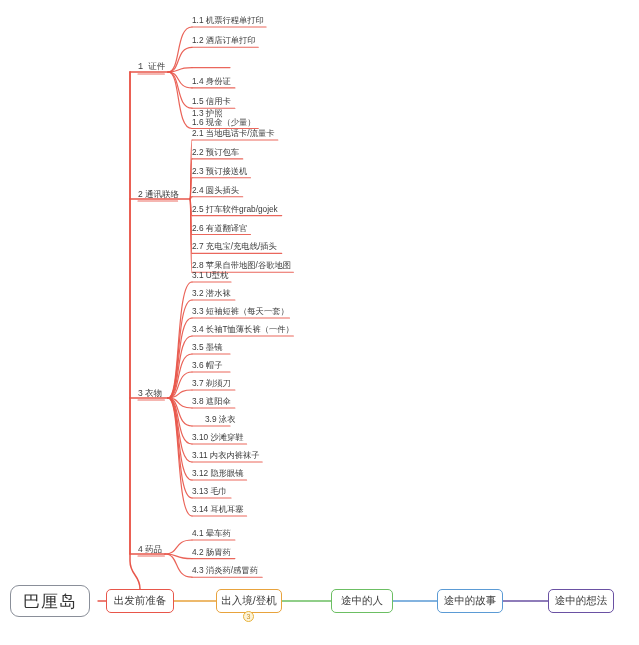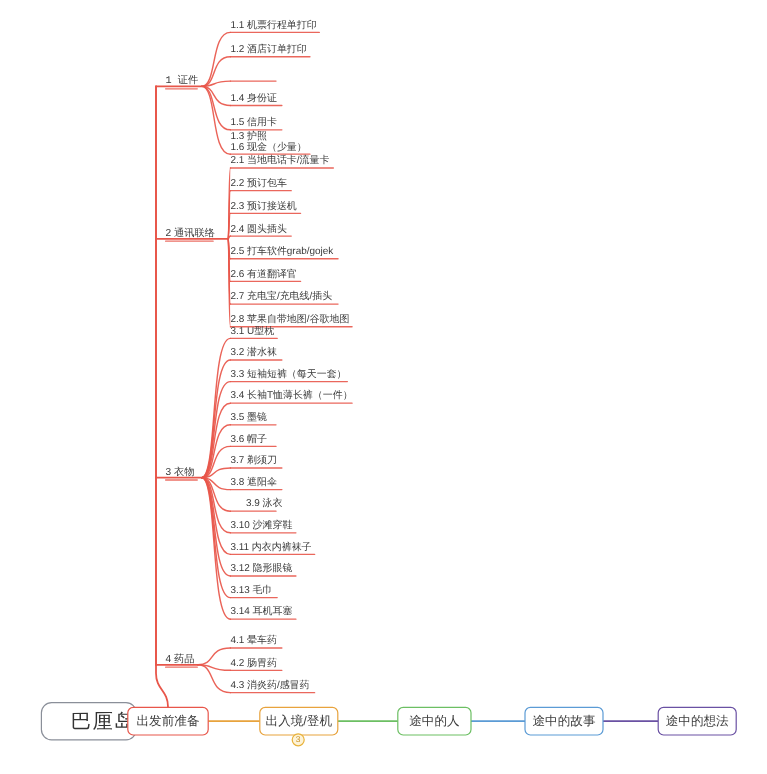--- a/index.html
+++ b/index.html
@@ -168,21 +168,21 @@
       <path d="M138,556 L164.4,556" fill="none" stroke="#e8564a" stroke-width="1.1" stroke-linecap="round" opacity="0.85"></path>
       <path d="M130,554 L165,554" fill="none" stroke="#e8564a" stroke-width="1.4" stroke-linecap="round"></path>
       <path d="M192,540 L234.9,540" fill="none" stroke="#e8564a" stroke-width="1.1" stroke-linecap="round" opacity="0.9"></path>
       <path d="M165,554 C179.85,554 173.1,540 192,540" fill="none" stroke="#e8564a" stroke-width="1.2" stroke-linecap="round" opacity="0.92"></path>
       <path d="M192,558.6 L234.9,558.6" fill="none" stroke="#e8564a" stroke-width="1.1" stroke-linecap="round" opacity="0.9"></path>
       <path d="M165,554 C179.85,554 173.1,558.6 192,558.6" fill="none" stroke="#e8564a" stroke-width="1.2" stroke-linecap="round" opacity="0.92"></path>
       <path d="M192,577.2 L262.2,577.2" fill="none" stroke="#e8564a" stroke-width="1.1" stroke-linecap="round" opacity="0.9"></path>
       <path d="M165,554 C179.85,554 173.1,577.2 192,577.2" fill="none" stroke="#e8564a" stroke-width="1.2" stroke-linecap="round" opacity="0.92"></path>
     </svg>
 
-  <div class="root-node" style="left: 34px; top: 585px; width: 80px; height: 32px; border-color: rgb(138, 143, 153); justify-content: flex-end;">
+  <div class="root-node" style="left: 10px; top: 585px; width: 80px; height: 32px; border-color: rgb(138, 143, 153);">
     <span>巴厘岛</span>
   </div>
 
   <div class="main-node" style="left: 106px; top: 589px; width: 68px; border-color: rgb(232, 86, 74);">
     <span>出发前准备</span>
   </div>
   <div class="main-node" style="left: 216px; top: 589px; width: 66px; border-color: rgb(232, 163, 61);">
     <span>出入境/登机</span>
   </div>
   <div class="main-node" style="left: 331px; top: 589px; width: 62px; border-color: rgb(108, 191, 99);">

